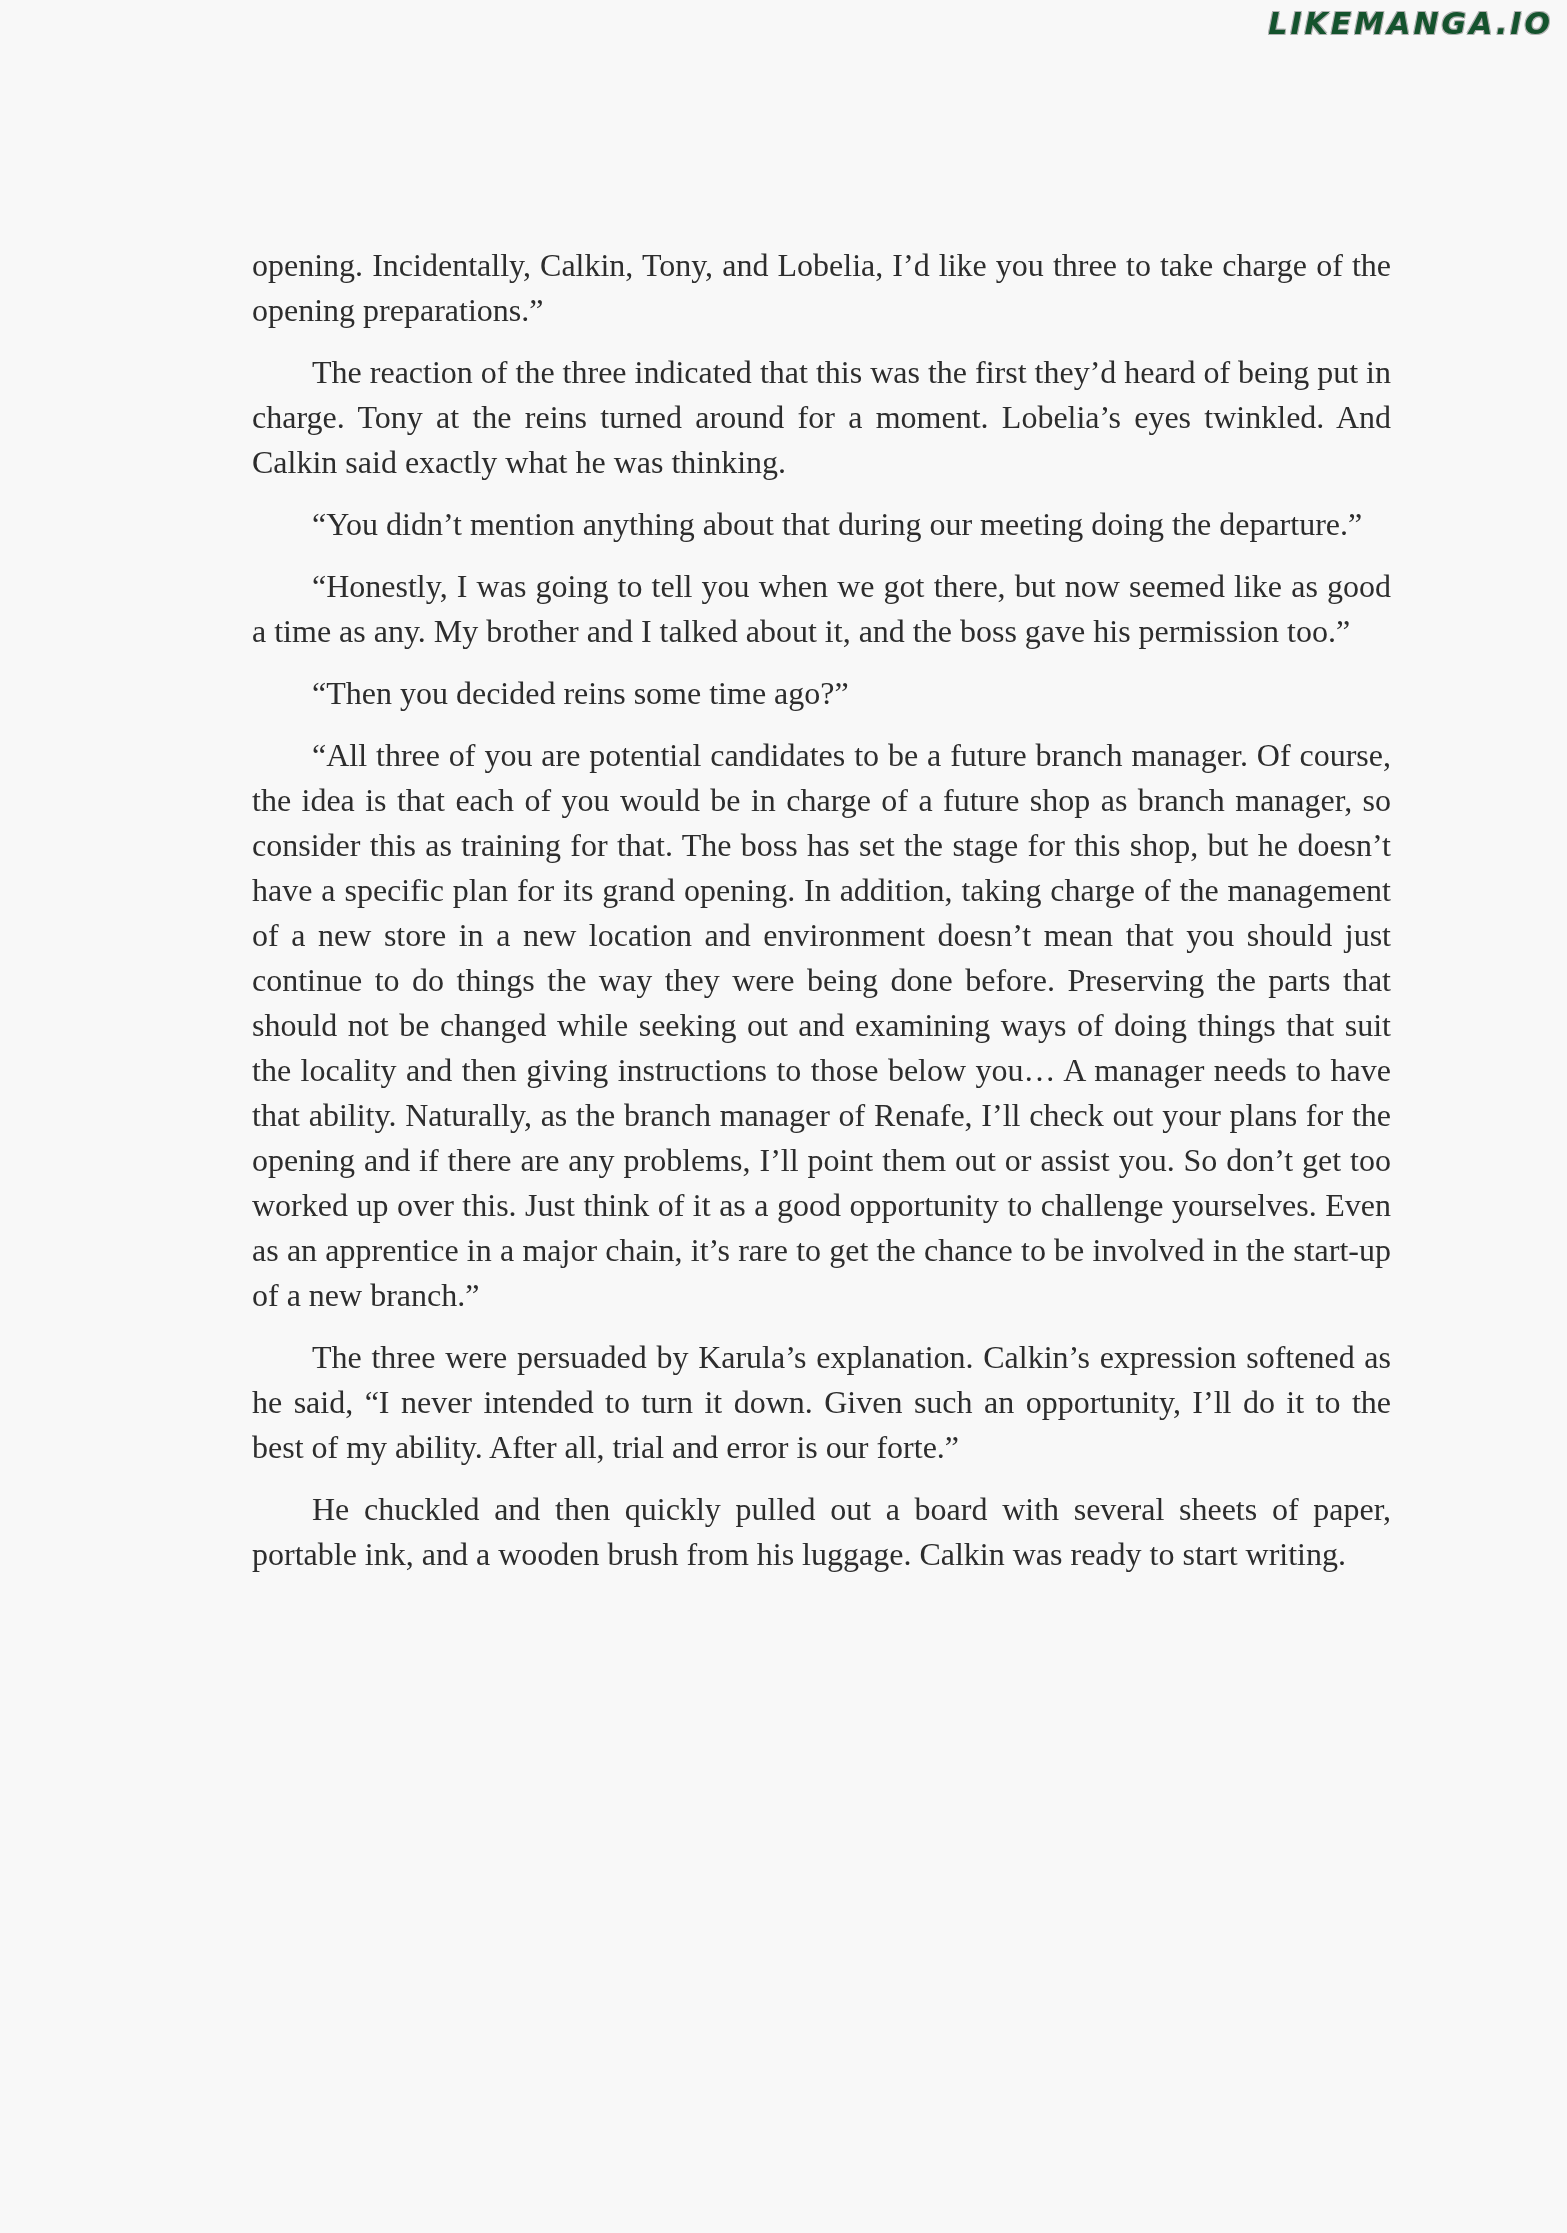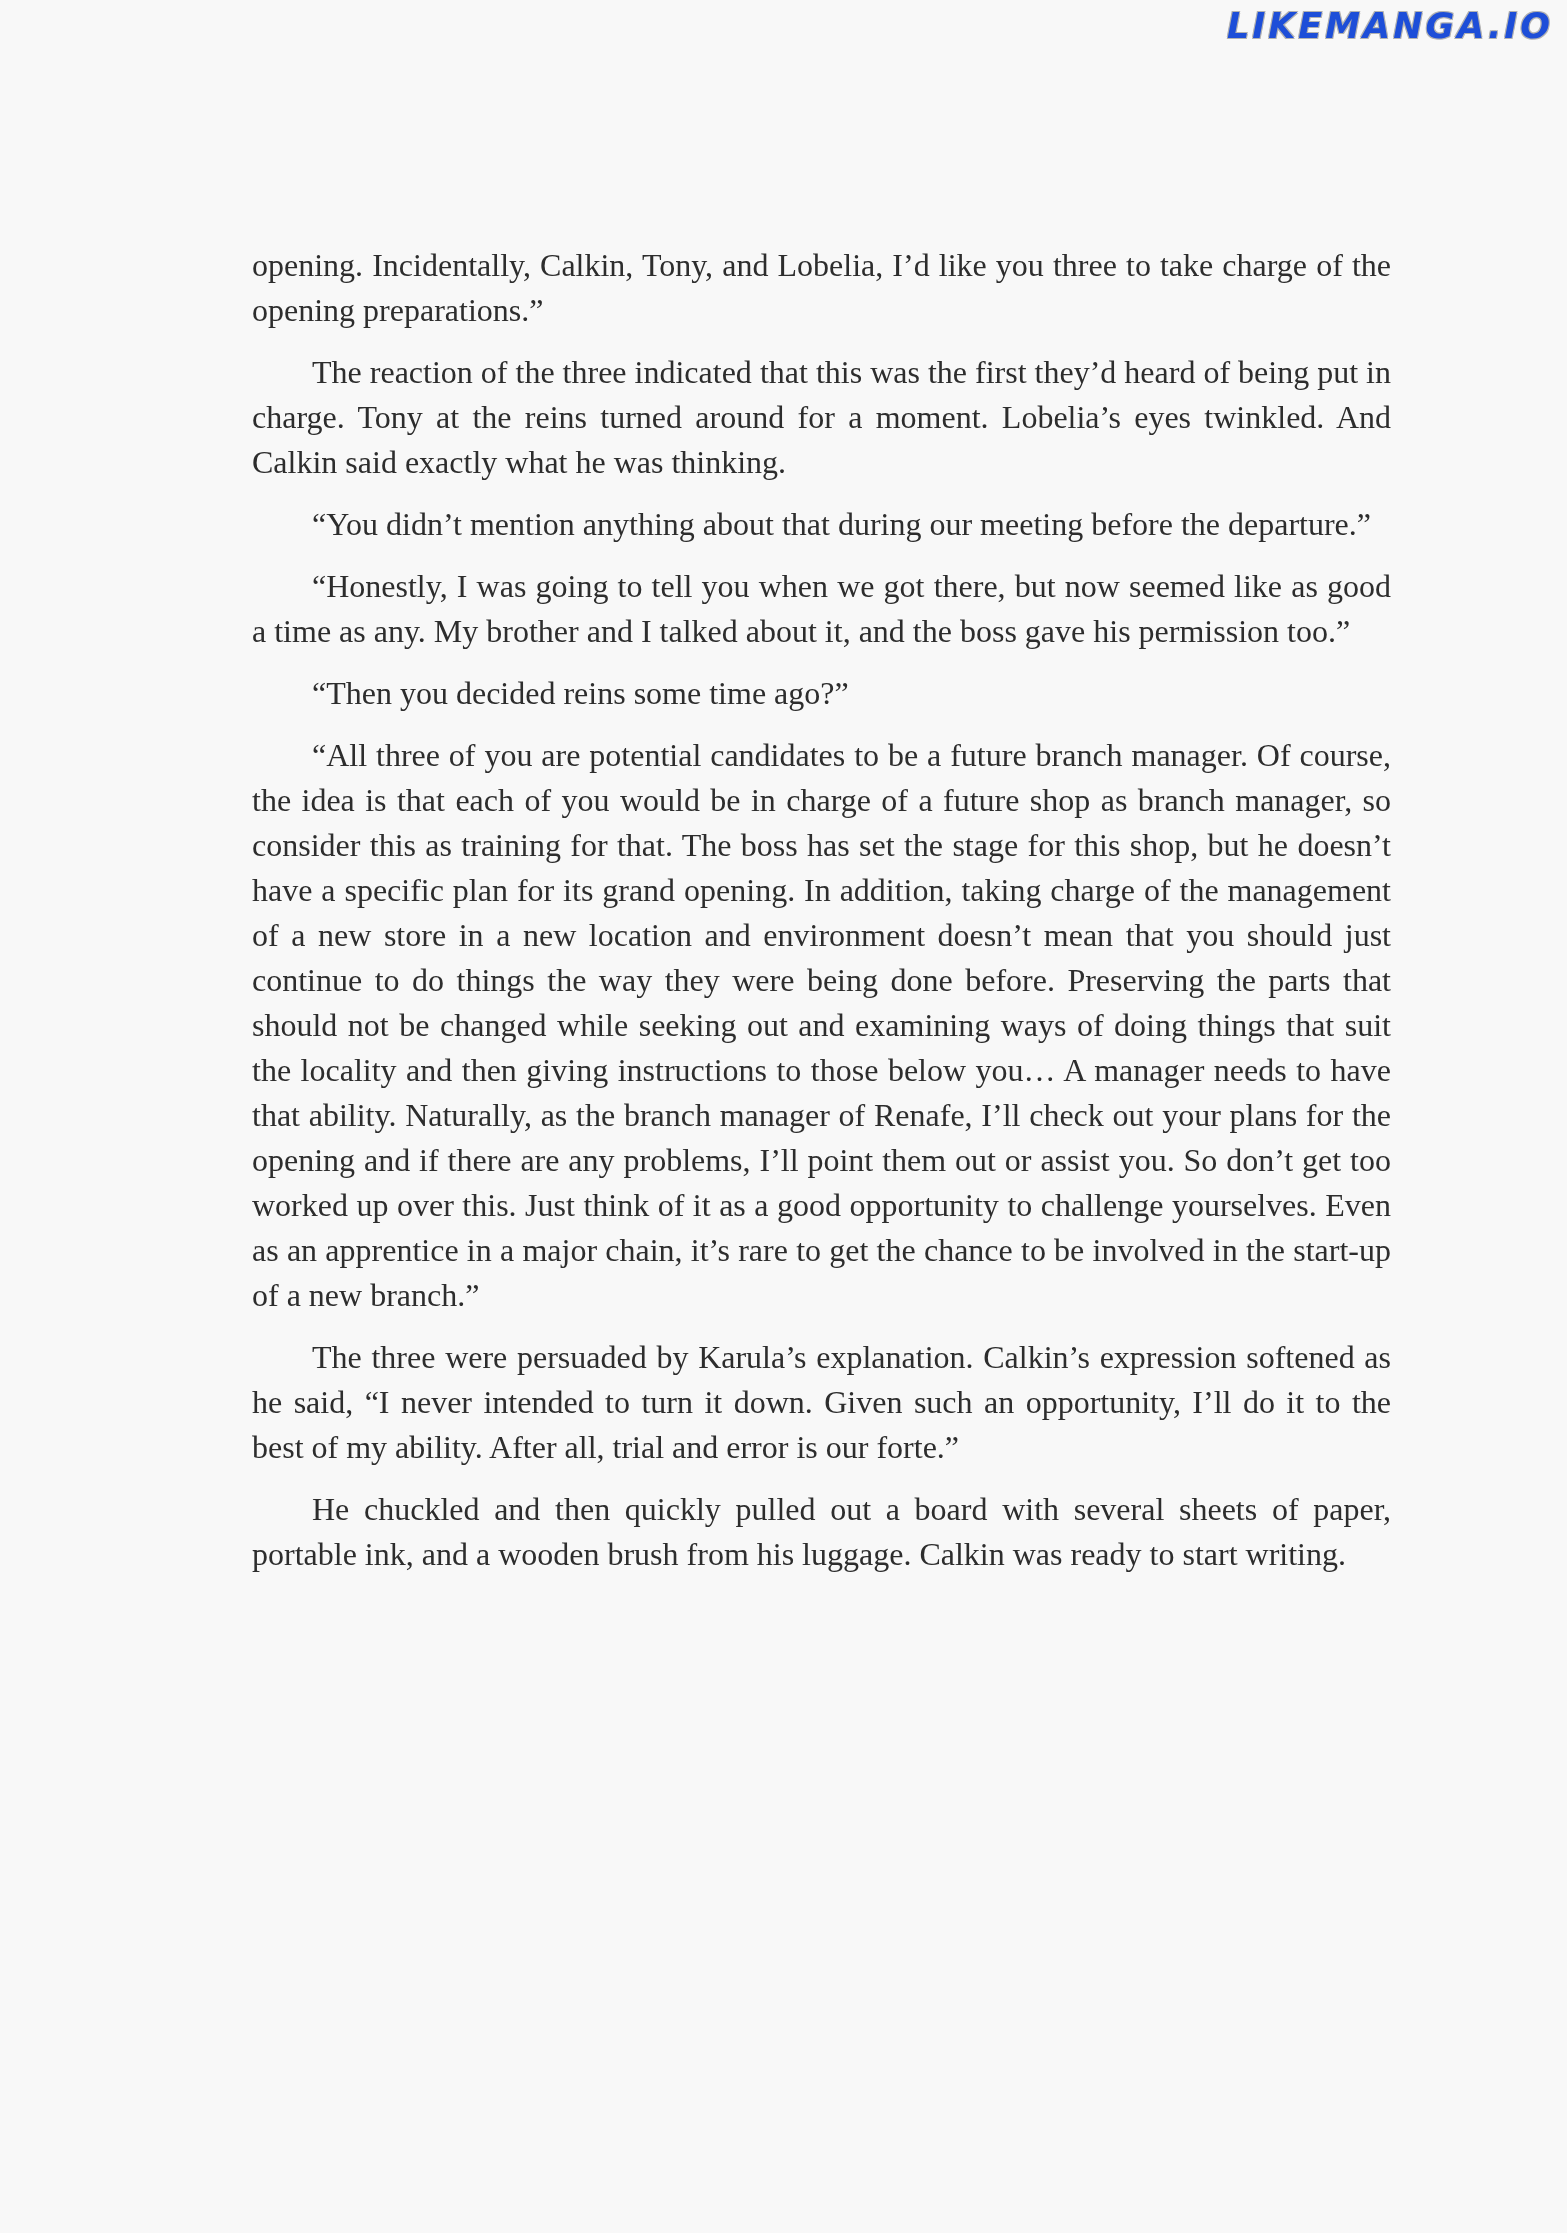--- a/index.html
+++ b/index.html
@@ -15,23 +15,23 @@
     overflow: hidden;
     font-family: "Liberation Serif", serif;
   }
   .site-watermark {
     position: absolute;
     top: 6px;
     right: 14px;
     font-family: "DejaVu Sans", sans-serif;
     font-style: italic;
     font-weight: bold;
-    font-size: 35px;
+    font-size: 30px;
     letter-spacing: 3px;
-    color: #1d4ed8;
+    color: #14532d;
     text-shadow:
       -1px -1px 0 var(--wm-outline, #b2b2b2),
        1px -1px 0 var(--wm-outline, #b2b2b2),
       -1px  1px 0 var(--wm-outline, #b2b2b2),
        1px  1px 0 var(--wm-outline, #b2b2b2);
     user-select: none;
   }
   .book-text {
     position: absolute;
     left: 235px;
@@ -53,20 +53,20 @@
   }
 </style>
 </head>
 <body>
 
 <div class="book-page">
   <div class="site-watermark">LIKEMANGA.IO</div>
   <div class="book-text">
       <p>opening. Incidentally, Calkin, Tony, and Lobelia, I’d like you three to take charge of the opening preparations.”</p>
       <p>The reaction of the three indicated that this was the first they’d heard of being put in charge. Tony at the reins turned around for a moment. Lobelia’s eyes twinkled. And Calkin said exactly what he was thinking.</p>
-      <p>“You didn’t mention anything about that during our meeting before the departure.”</p>
+      <p>“You didn’t mention anything about that during our meeting doing the departure.”</p>
       <p>“Honestly, I was going to tell you when we got there, but now seemed like as good a time as any. My brother and I talked about it, and the boss gave his permission too.”</p>
       <p>“Then you decided reins some time ago?”</p>
       <p>“All three of you are potential candidates to be a future branch manager. Of course, the idea is that each of you would be in charge of a future shop as branch manager, so consider this as training for that. The boss has set the stage for this shop, but he doesn’t have a specific plan for its grand opening. In addition, taking charge of the management of a new store in a new location and environment doesn’t mean that you should just continue to do things the way they were being done before. Preserving the parts that should not be changed while seeking out and examining ways of doing things that suit the locality and then giving instructions to those below you… A manager needs to have that ability. Naturally, as the branch manager of Renafe, I’ll check out your plans for the opening and if there are any problems, I’ll point them out or assist you. So don’t get too worked up over this. Just think of it as a good opportunity to challenge yourselves. Even as an apprentice in a major chain, it’s rare to get the chance to be involved in the start-up of a new branch.”</p>
       <p>The three were persuaded by Karula’s explanation. Calkin’s expression softened as he said, “I never intended to turn it down. Given such an opportunity, I’ll do it to the best of my ability. After all, trial and error is our forte.”</p>
       <p>He chuckled and then quickly pulled out a board with several sheets of paper, portable ink, and a wooden brush from his luggage. Calkin was ready to start writing.</p>
     </div>
 </div>
 
 </body></html>

